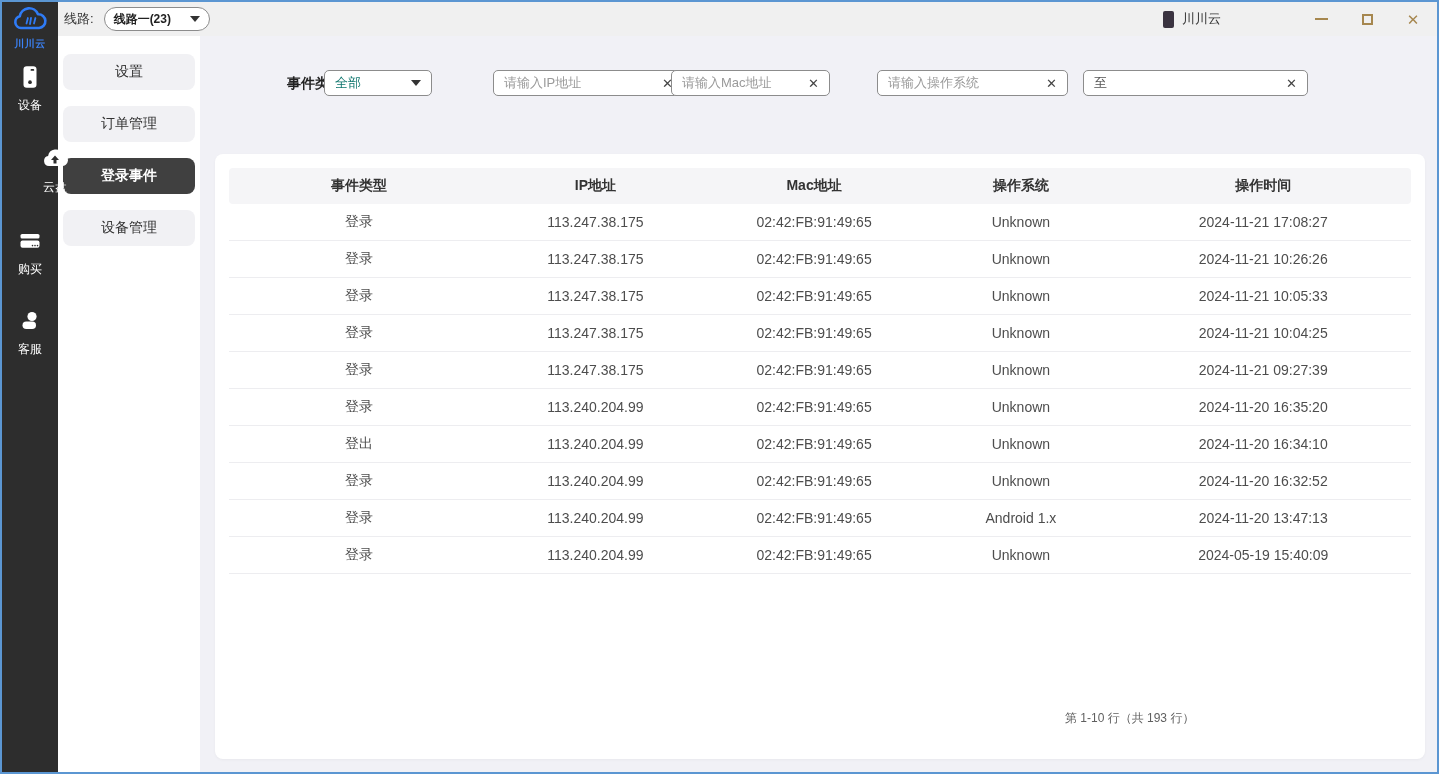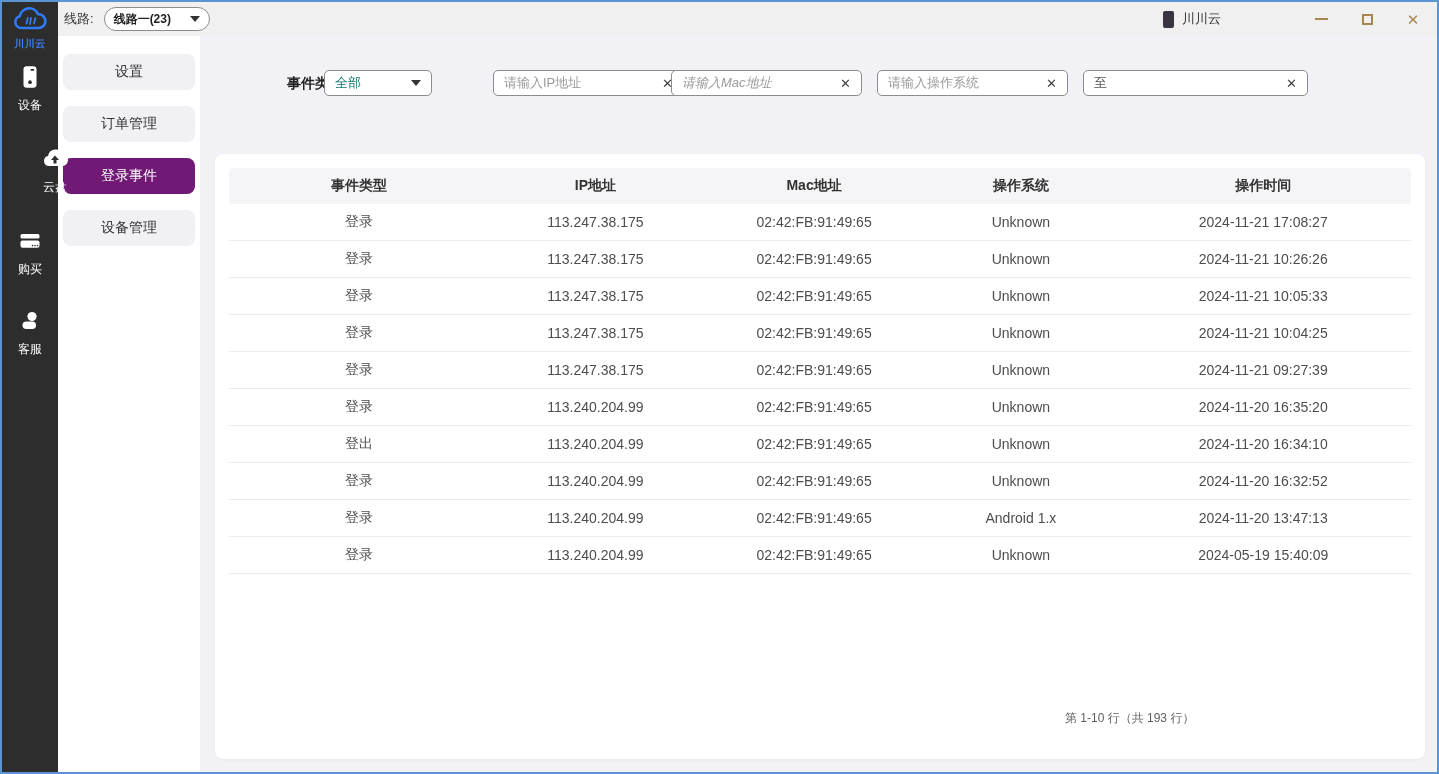--- a/index.html
+++ b/index.html
@@ -35,33 +35,33 @@
   .max-glyph { width:11px; height:11px; border:2px solid #a6874f; }
   .close-glyph { color:#a6874f; font-size:15px; line-height:1; font-weight:bold; }
   
   .subnav { position:absolute; left:56px; top:34px; width:142px; bottom:0; background:#fff; z-index:1; }
   .subnav-btn {
     display:block; width:132px; height:36px; margin:16px auto 0; border:none;
     background:#f1f1f4; border-radius:8px; font-size:14px; color:#333; cursor:pointer;
     font-family:inherit;
   }
   .subnav-btn:first-child { margin-top:18px; }
-  .subnav-btn.active { background:#701a75; color:#fff; font-weight:normal; }
+  .subnav-btn.active { background:#404040; color:#fff; font-weight:bold; }
   
   .main { position:absolute; left:198px; top:34px; right:0; bottom:0; }
   .filter-row { position:absolute; left:0; top:34px; width:100%; height:26px; }
   .filter-label { position:absolute; left:87px; top:0; line-height:26px; font-size:14px; font-weight:bold; color:#222; }
   .select-box, .input-box {
     position:absolute; top:0; height:26px; background:#fff; border:1px solid #8c8c8c;
     border-radius:5px; display:flex; align-items:center; padding:0 10px; cursor:text;
   }
   .select-box { left:124px; width:108px; cursor:pointer; }
   .select-box .val { font-size:13px; font-weight:400; color:#0f766e; }
   .input-ip  { left:265px; width:191px;margin-left:28px; }
-  .input-mac { left:471px; width:191px;font-style:italic; }
+  .input-mac { left:471px; width:159px; }
   .input-os  { left:677px; width:191px; }
   .input-date{ left:883px; width:225px; }
   .placeholder { font-size:13px; color:#9a9a9a; }
   .input-date .placeholder { color:#555; }
   .clear-x { margin-left:auto; color:#444; font-size:13px; cursor:pointer; line-height:1; }
   
   .card {
     position:absolute; left:15px; top:118px; width:1210px; height:605px;
     background:#fff; border-radius:8px; box-shadow:0 1px 3px rgba(0,0,0,0.04); padding:14px;
   }

